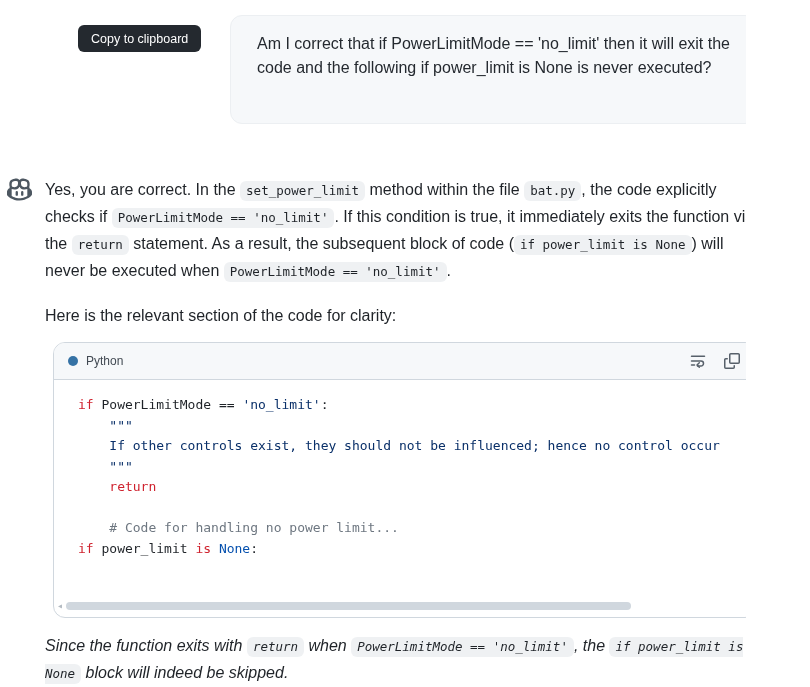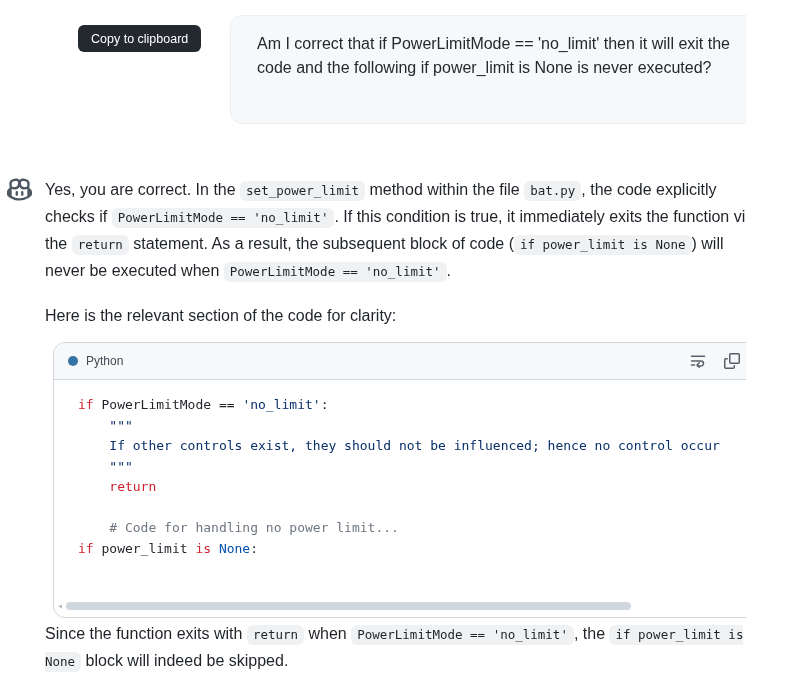--- a/index.html
+++ b/index.html
@@ -20,21 +20,21 @@
     background:#f6f8fa; border:1px solid #eceff2; border-radius:12px;
     padding:16px 20px 16px 26px; font-size:16px; line-height:24px; color:#24292f;
   }
   
   .avatar { position:absolute; left:7px; top:177px; width:25px; height:25px; color:#4d5761; }
   .avatar svg { display:block; width:25px; height:25px; }
   
   .answer { position:absolute; left:45px; top:177px; width:712px; font-size:16px; line-height:26px; color:#1f2328; }
   .para { margin:0; }
   .p2 { margin-top:18px; }
-  .p3 { margin-top:3px; }
+  .p3 { margin-top:15px;font-style:italic; }
   .inline-code {
     font-family:"DejaVu Sans Mono", monospace; font-size:12.5px;
     background:rgba(175,184,193,0.2); border-radius:6px; padding:2px 6px 3px;
     color:#1f2328;
   }
   
   .code-block {
     margin:13px 0 0 8px; width:704px; border:1px solid #d0d7de; border-radius:12px;
     overflow:hidden; background:#ffffff;
   }

